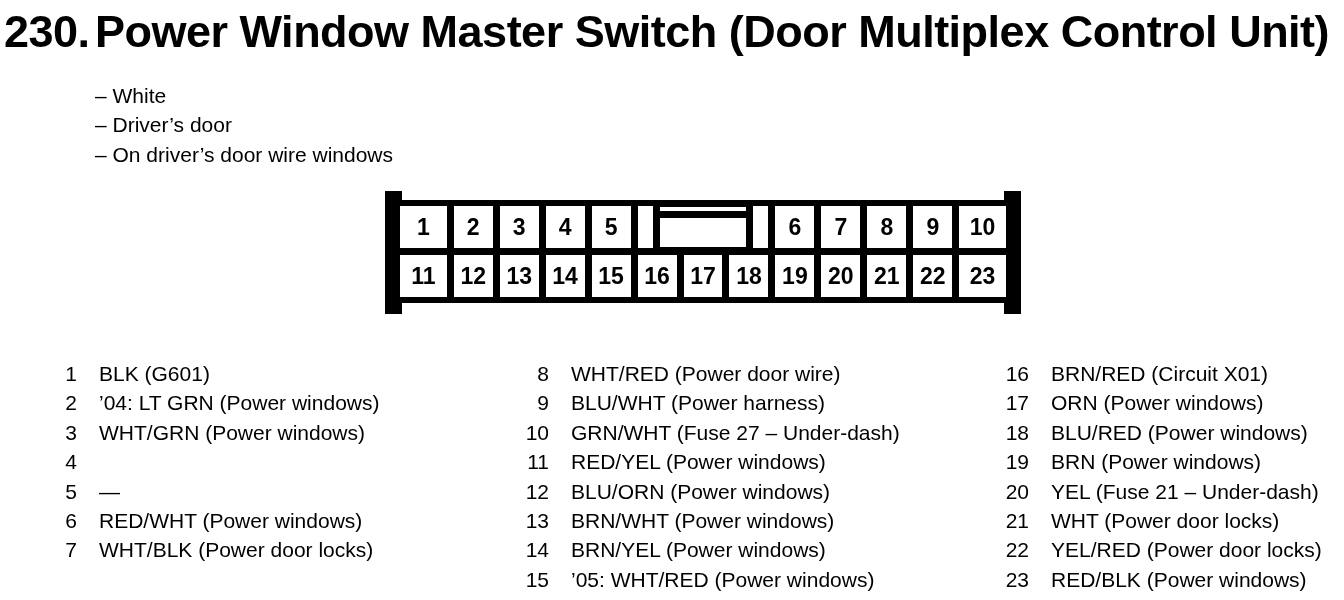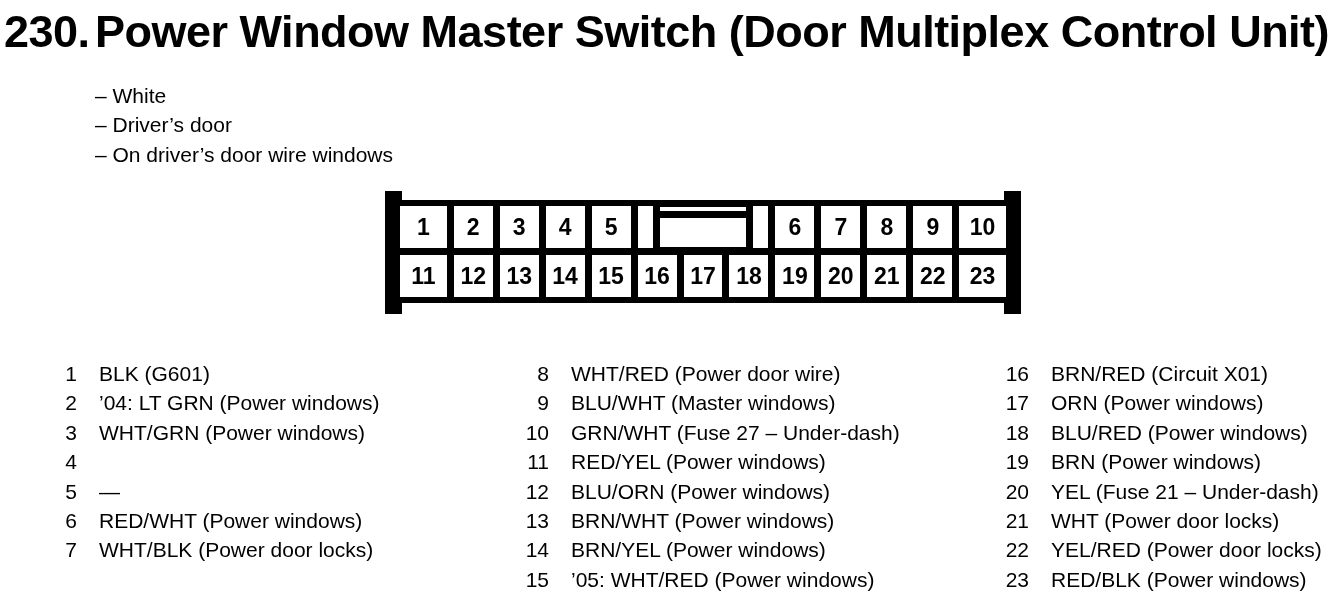--- a/index.html
+++ b/index.html
@@ -171,21 +171,21 @@
     </div>
 </div>
 
 <div class="pin-col pin-col-2">
   <div class="pin-row">
       <span class="pin-num">8</span>
       <span class="pin-desc">WHT/RED (Power door wire)</span>
     </div>
   <div class="pin-row">
       <span class="pin-num">9</span>
-      <span class="pin-desc">BLU/WHT (Master windows)</span>
+      <span class="pin-desc">BLU/WHT (Power harness)</span>
     </div>
   <div class="pin-row">
       <span class="pin-num">10</span>
       <span class="pin-desc">GRN/WHT (Fuse 27 – Under-dash)</span>
     </div>
   <div class="pin-row">
       <span class="pin-num">11</span>
       <span class="pin-desc">RED/YEL (Power windows)</span>
     </div>
   <div class="pin-row">

